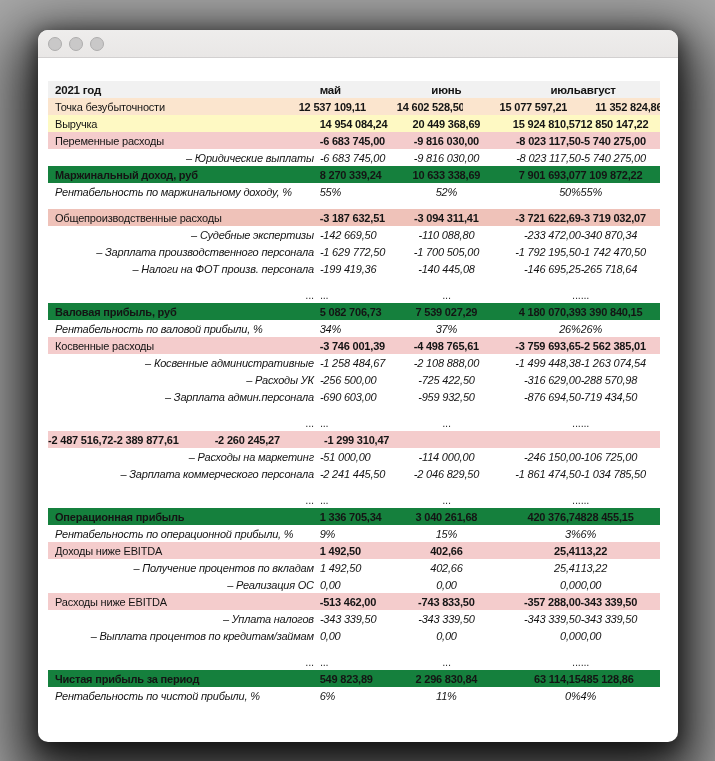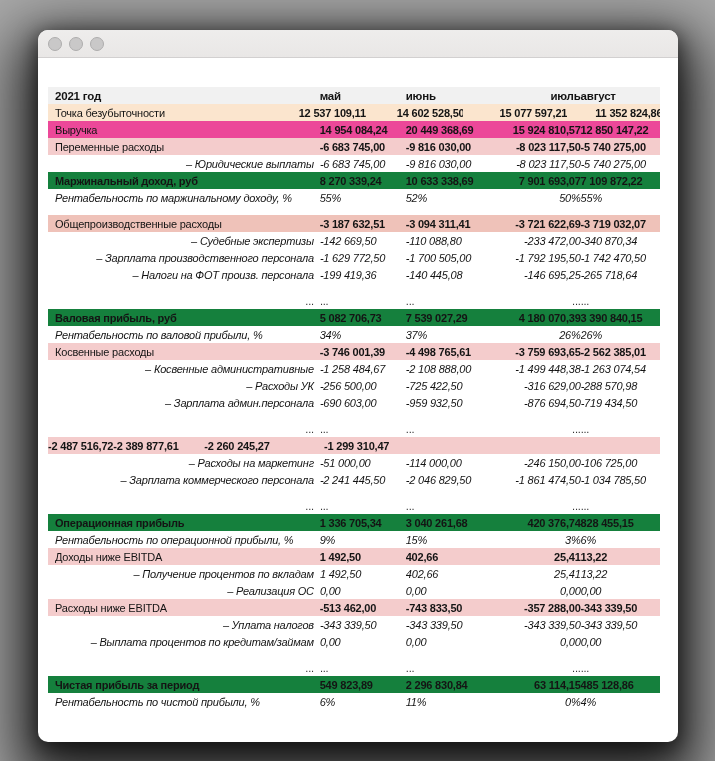--- a/index.html
+++ b/index.html
@@ -23,34 +23,34 @@
     background:linear-gradient(#eeedec,#e9e7e6);
     border-bottom:1px solid #d2d0d0;
     display:flex; align-items:center;
     padding-left:10px;
   }
   .tl-btn {
     width:14px; height:14px; border-radius:50%;
     background:#c9c8c8; border:1px solid #aeadad;
     margin-right:7px; display:inline-block;
   }
-  .content { padding:9px 0 0 10px;margin-top:20px; }
+  .content { padding:23px 0 0 10px; }
   .ptable { width:612px; font-size:11px; color:#141414; letter-spacing:-0.2px; }
   .row { display:flex; align-items:center; height:17px; }
   .row.spacer { height:9px; }
   .cell { overflow:hidden; white-space:nowrap; }
   .cell.label { width:287px; padding-left:7px; }
   .cell.val { text-align:left; }
   .cell.val:nth-child(2) { width:91px; }
-  .cell.val:nth-child(3) { width:86px; }
+  .cell.val:nth-child(3) { width:86px;text-align:center; }
   .cell.val:nth-child(4) { width:99px;text-align:right; }
   .cell.val:nth-child(5) { width:84px; }
   .row.header { background:#f1f1f1; font-weight:bold; font-size:11.5px; }
   .row.peach  { background:#fbe5ce;gap:28px; }
-  .row.green  { background:#ec4899; }
+  .row.green  { background:#fef9c3; }
   .row.pink   { background:#f4cccc; }
   .row.salmon { background:#efc2b9; }
   .row.yellow { background:#15803d; font-weight:bold; }
   .row.peach .val, .row.green .val, .row.pink .val, .row.salmon .val { font-weight:600; }
   .row.detail { font-style:italic; }
   .row.detail .label { text-align:right; padding-right:6px; }
   .row.percent { font-style:italic; }
   .row.dots { color:#333; }
   .row.dots .label { text-align:right; padding-right:6px; }
 </style>

